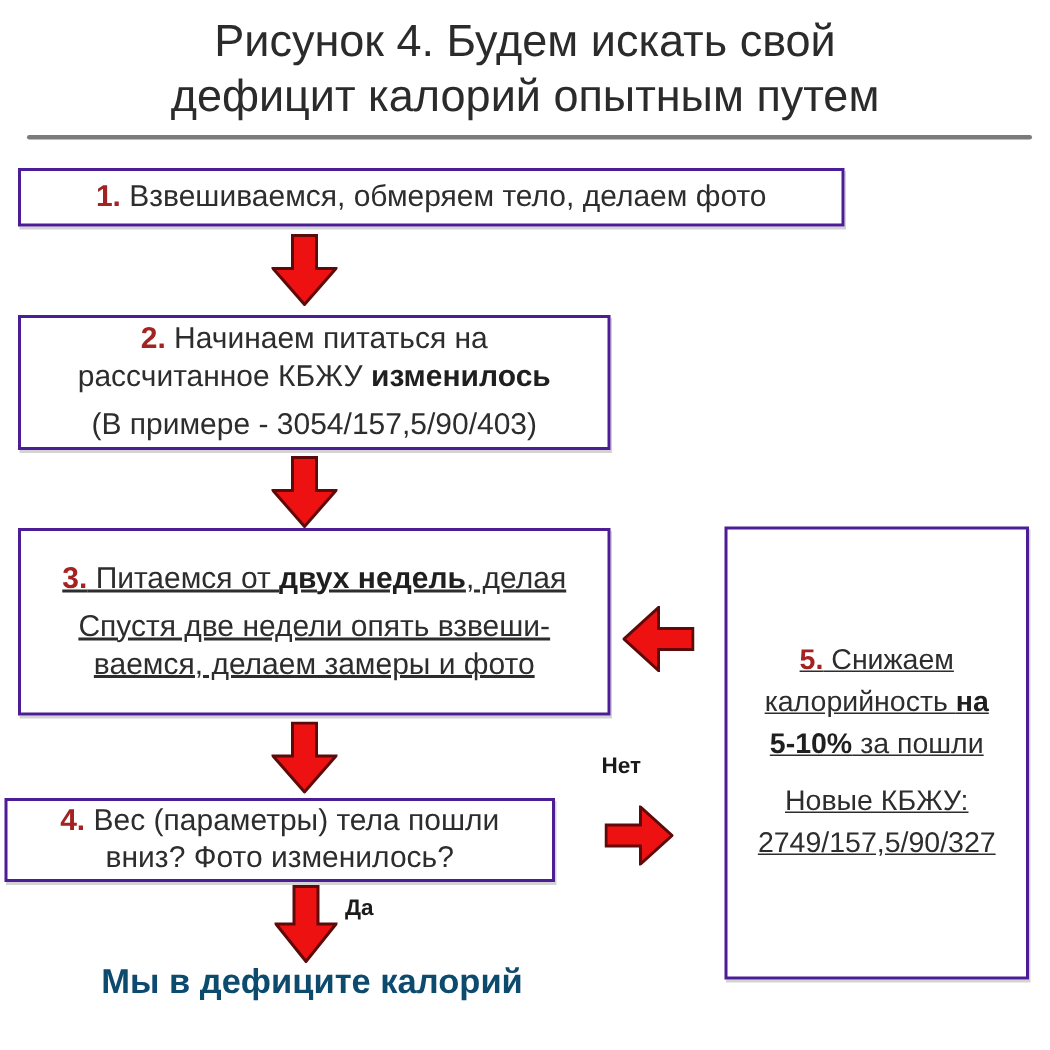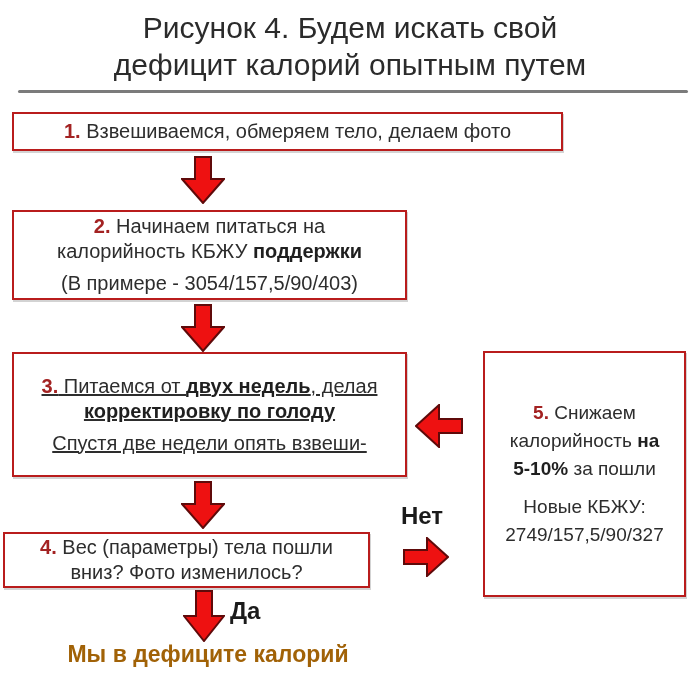--- a/index.html
+++ b/index.html
@@ -9,52 +9,52 @@
   }
   .title {
     position:absolute; left:0; top:9px; width:100%; text-align:center;
     font-weight:normal; font-size:30px; line-height:37px; color:#2b2b2b;
   }
   .divider {
     position:absolute; left:18px; top:90px; width:670px; height:3px;
     background:#7b7b7b; border-radius:2px;
   }
   .box {
-    position:absolute; background:#fff; border:2px solid #b91c1c;
+    position:absolute; background:#fff; border:2px solid #4c1d95;
     box-shadow:1px 2px 0 rgba(130,130,130,0.35);
     display:flex; flex-direction:column; justify-content:center; align-items:center;
     text-align:center; font-size:20px; line-height:25px; color:#2d2d2d;
     box-sizing:border-box;
   }
   .box .line { white-space:nowrap; }
   .box .line.gap { margin-top:7px; }
   .box span.b { font-weight:bold; color:#1f1f1f; }
   .box span.r { color:#a32222; font-weight:bold; }
   #box1 { left:12px;  top:112px; width:551px; height:39px; }
   #box2 { left:12px;  top:210px; width:395px; height:90px; }
   #box3 { left:12px;  top:352px; width:395px; height:125px;text-decoration:underline; }
   #box4 { left:3px;  top:532px; width:367px; height:56px; }
-  #box5 { left:483px; top:351px; width:203px; height:246px; font-size:19px; line-height:28px; }
+  #box5 { left:483px; top:351px; width:203px; height:302px; font-size:19px; line-height:28px;text-decoration:underline; }
   #box5 .line.gap { margin-top:10px; }
   .arrow { position:absolute; }
   .arrow polygon { fill:#ee1111; stroke:#5f0a0a; stroke-width:2; }
   #arrow1 { left:181px; top:156px; }
   #arrow2 { left:181px; top:304px; }
   #arrow3 { left:181px; top:481px; }
   #arrow4 { left:183px; top:590px; }
   #arrow-no   { left:403px; top:537px; }
   #arrow-back { left:415px; top:404px; }
   .branch-label {
-    position:absolute; font-weight:bold; font-size:24px; color:#1b1b1b;
+    position:absolute; font-weight:bold; font-size:15px; color:#1b1b1b;
   }
   #label-no  { left:401px; top:502px; }
   #label-yes { left:230px; top:597px; }
   .result {
     position:absolute; left:0; top:641px; width:416px; text-align:center;
-    font-weight:bold; font-size:23px; color:#a16207;
+    font-weight:bold; font-size:23px; color:#0c4a6e;
   }
 </style>
 </head>
 <body>
 
 <div class="stage">
 
   <div class="title">
     <div>Рисунок 4. Будем искать свой</div>
     <div>дефицит калорий опытным путем</div>
@@ -65,32 +65,32 @@
   <div class="box" id="box1">
       <div class="line"><span class="r">1.</span><span> Взвешиваемся, обмеряем тело, делаем фото</span></div>
     </div>
 
   <svg class="arrow" id="arrow1" width="44" height="48" viewBox="0 0 44 48">
     <polygon points="14,1 30,1 30,23 43,23 22,47 1,23 14,23"></polygon>
   </svg>
 
   <div class="box" id="box2">
       <div class="line"><span class="r">2.</span><span> Начинаем питаться на</span></div>
-      <div class="line"><span>калорийность КБЖУ </span><span class="b">поддержки</span></div>
+      <div class="line"><span>рассчитанное КБЖУ </span><span class="b">изменилось</span></div>
       <div class="line gap"><span>(В примере - 3054/157,5/90/403)</span></div>
     </div>
 
   <svg class="arrow" id="arrow2" width="44" height="48" viewBox="0 0 44 48">
     <polygon points="14,1 30,1 30,23 43,23 22,47 1,23 14,23"></polygon>
   </svg>
 
   <div class="box" id="box3">
       <div class="line"><span class="r">3.</span><span> Питаемся от </span><span class="b">двух недель</span><span>, делая</span></div>
-      <div class="line"><span class="b">корректировку по голоду</span></div>
       <div class="line gap"><span>Спустя две недели опять взвеши-</span></div>
+      <div class="line"><span>ваемся, делаем замеры и фото</span></div>
     </div>
 
   <svg class="arrow" id="arrow3" width="44" height="48" viewBox="0 0 44 48">
     <polygon points="14,1 30,1 30,23 43,23 22,47 1,23 14,23"></polygon>
   </svg>
 
   <div class="box" id="box4">
       <div class="line"><span class="r">4.</span><span> Вес (параметры) тела пошли</span></div>
       <div class="line"><span>вниз? Фото изменилось?</span></div>
     </div>

